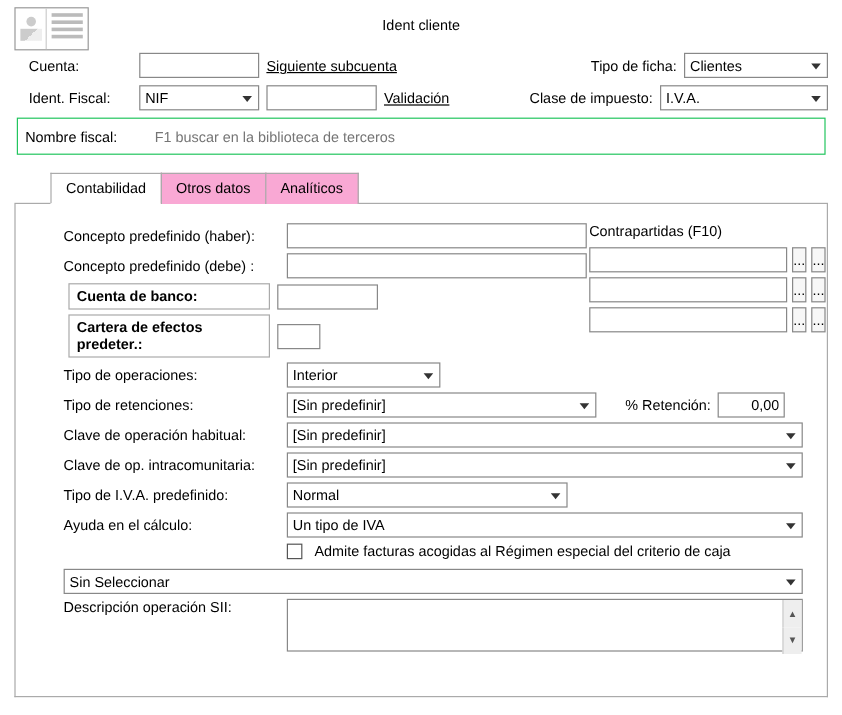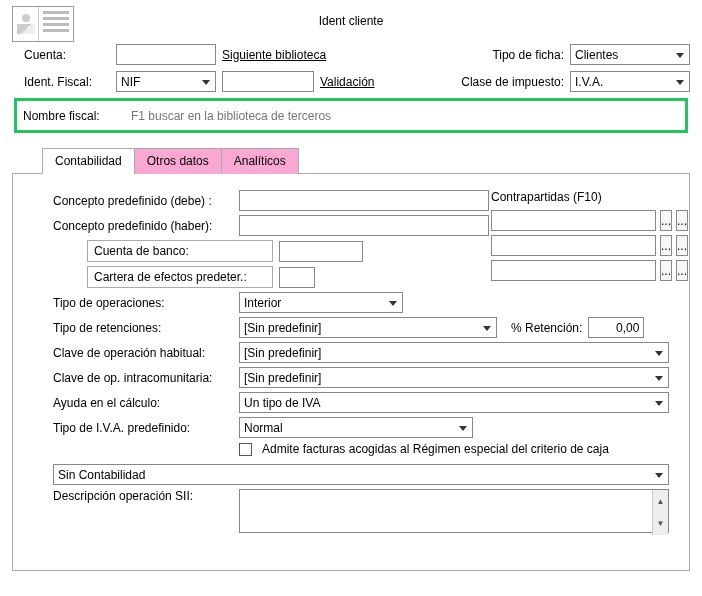--- a/index.html
+++ b/index.html
@@ -11,29 +11,29 @@
 .icon-right { flex:1; display:flex;flex-direction:column;gap:3px;padding:4px; }
 .icon-line { height:3px; background:#bbb; }
 .icon-circle { width:8px;height:8px;border-radius:50%;background:#ccc; }
 .icon-mtn { width:18px;height:10px;background:linear-gradient(135deg,#ccc 50%,#eee 50%); }
 .header-row { display:flex; align-items:center; gap:6px; margin-bottom:6px; padding-left:12px;}
 .lbl { white-space:nowrap; }
 input[type=text], .combo, .combo-wide { height:21px; border:1px solid #888; background:#fff; padding:0 4px; }
 .combo, .combo-wide { position:relative; padding-right:18px; display:flex;align-items:center; }
 .combo::after, .combo-wide::after { content:""; position:absolute; right:5px; top:8px; border-left:4px solid transparent; border-right:4px solid transparent; border-top:5px solid #333; }
 .link { text-decoration: underline; cursor:pointer; }
-.nombre-row { border:3px solid #22c55e; padding:4px 6px; display:flex; align-items:center; gap:10px; margin:4px 2px 14px 2px; }
+.nombre-row { border:1px solid #22c55e; padding:4px 6px; display:flex; align-items:center; gap:10px; margin:4px 2px 14px 2px; }
 .nombre-row input { flex:1; border:none; outline:none; color:#4c1d95; }
 .tabs { display:flex; border-bottom:1px solid #aaa; margin-bottom:0;padding-left:30px; }
 .tab { padding:5px 12px; border:1px solid #aaa; border-bottom:none; background:#f9a8d4; margin-right:-1px; position:relative; top:1px; cursor:pointer; }
 .tab.active { background:#fff; border-bottom:1px solid #fff; }
 .tab-body { border:1px solid #aaa; border-top:none; padding:16px 20px 30px 40px; }
 .form-row { display:flex; align-items:center; margin-bottom:4px; gap:6px; }
 .form-lbl { width:180px; }
-.boxed-lbl { border:1px solid #aaa; padding:3px 6px; width:186px; margin-left:34px; }
+.boxed-lbl { border:1px solid #aaa; padding:3px 6px; width:168px; margin-left:4px;font-weight:bold; }
 .side-panel { position:absolute; right:28px; top:16px; width:170px; }
 .side-title { margin-bottom:6px; }
 .side-row { display:flex; gap:4px; margin-bottom:4px; }
 .side-row input { flex:1; height:21px; }
 .sq { width:22px; height:21px; border:1px solid #888; display:flex;align-items:center;justify-content:center; cursor:pointer; background:#f7f7f7; }
 .footer { display:flex; justify-content:flex-end; gap:10px; padding:16px 20px 12px 0; }
 .chk { width:13px;height:13px;border:1px solid #555;display:inline-block;vertical-align:middle;margin-right:4px; background:#fff;}
 textarea { border:1px solid #888; resize:none; font-family:inherit; font-size:12px; }
 .rel { position:relative; }
 .scroll-btns { position:absolute; right:1px; top:1px; bottom:1px; width:16px; display:flex;flex-direction:column; }
@@ -53,38 +53,38 @@
         <div class="icon-line"></div>
         <div class="icon-line"></div>
         <div class="icon-line"></div>
       </div>
   </div>
   <div class="title">Ident cliente</div>
 
   <div class="header-row">
     <span class="lbl" style="width:86px">Cuenta:</span>
     <input type="text" style="width: 100px;">
-    <span class="link">Siguiente biblioteca</span>
+    <span class="link">Siguiente subcuenta</span>
     <span style="flex:1"></span>
     <span class="lbl">Tipo de ficha:</span>
     <div class="combo" style="width:120px">
         <span>Clientes</span>
       </div>
   </div>
 
   <div class="header-row">
     <span class="lbl" style="width:86px">Ident. Fiscal:</span>
     <div class="combo" style="width:100px">
         <span>NIF</span>
       </div>
     <input type="text" style="width: 92px;">
     <span class="link">Validación</span>
     <span style="flex:1"></span>
     <span class="lbl">Clase de impuesto:</span>
-    <div class="combo" style="width:120px">
+    <div class="combo" style="width:140px">
         <span>I.V.A.</span>
       </div>
   </div>
 
   <div class="nombre-row">
     <span class="lbl" style="width:94px">Nombre fiscal:</span>
     <input type="text" placeholder="F1 buscar en la biblioteca de terceros" style="">
   </div>
 
   <div class="tabs">
@@ -108,81 +108,81 @@
         <div class="sq">...</div>
       </div>
       <div class="side-row">
         <input type="text" style="">
         <div class="sq">...</div>
         <div class="sq">...</div>
       </div>
     </div>
 
     <div class="form-row">
-      <span class="form-lbl">Concepto predefinido (debe) :</span>
+      <span class="form-lbl">Concepto predefinido (haber):</span>
       <input type="text" style="width: 250px;">
     </div>
     <div class="form-row">
-      <span class="form-lbl">Concepto predefinido (haber):</span>
+      <span class="form-lbl">Concepto predefinido (debe) :</span>
       <input type="text" style="width: 250px;">
     </div>
     <div class="form-row">
       <span class="boxed-lbl">Cuenta de banco:</span>
       <input type="text" style="width: 84px;">
     </div>
     <div class="form-row">
       <span class="boxed-lbl">Cartera de efectos predeter.:</span>
       <input type="text" style="width: 36px;">
     </div>
     <div class="form-row">
       <span class="form-lbl">Tipo de operaciones:</span>
-      <div class="combo" style="width:164px">
+      <div class="combo" style="width:128px">
           <span>Interior</span>
         </div>
     </div>
     <div class="form-row">
       <span class="form-lbl">Tipo de retenciones:</span>
       <div class="combo" style="width:258px">
           <span>[Sin predefinir]</span>
         </div>
-      <span style="margin-left:8px">% Retención:</span>
+      <span style="margin-left:18px">% Retención:</span>
       <input type="text" style="width: 56px; text-align: right;" value="0,00">
     </div>
     <div class="form-row">
       <span class="form-lbl">Clave de operación habitual:</span>
       <div class="combo" style="flex:1">
           <span>[Sin predefinir]</span>
         </div>
     </div>
     <div class="form-row">
       <span class="form-lbl">Clave de op. intracomunitaria:</span>
       <div class="combo" style="flex:1">
           <span>[Sin predefinir]</span>
         </div>
     </div>
     <div class="form-row">
+      <span class="form-lbl">Tipo de I.V.A. predefinido:</span>
+      <div class="combo" style="width:234px">
+          <span>Normal</span>
+        </div>
+    </div>
+    <div class="form-row">
       <span class="form-lbl">Ayuda en el cálculo:</span>
       <div class="combo" style="flex:1">
           <span>Un tipo de IVA</span>
-        </div>
-    </div>
-    <div class="form-row">
-      <span class="form-lbl">Tipo de I.V.A. predefinido:</span>
-      <div class="combo" style="width:234px">
-          <span>Normal</span>
         </div>
     </div>
     <div class="form-row">
       <span class="form-lbl"></span>
       <span class="chk"></span>
       <span>Admite facturas acogidas al Régimen especial del criterio de caja</span>
     </div>
     <div class="form-row" style="margin-top:8px">
       <div class="combo" style="flex:1">
-          <span>Sin Contabilidad</span>
+          <span>Sin Seleccionar</span>
         </div>
     </div>
     <div class="form-row" style="align-items:flex-start">
       <span class="form-lbl">Descripción operación SII:</span>
       <div class="rel" style="flex:1">
         <textarea style="width: 100%; height: 44px;"></textarea>
         <div class="scroll-btns">
           <div class="sb">▲</div>
           <div class="sb">▼</div>
         </div>

